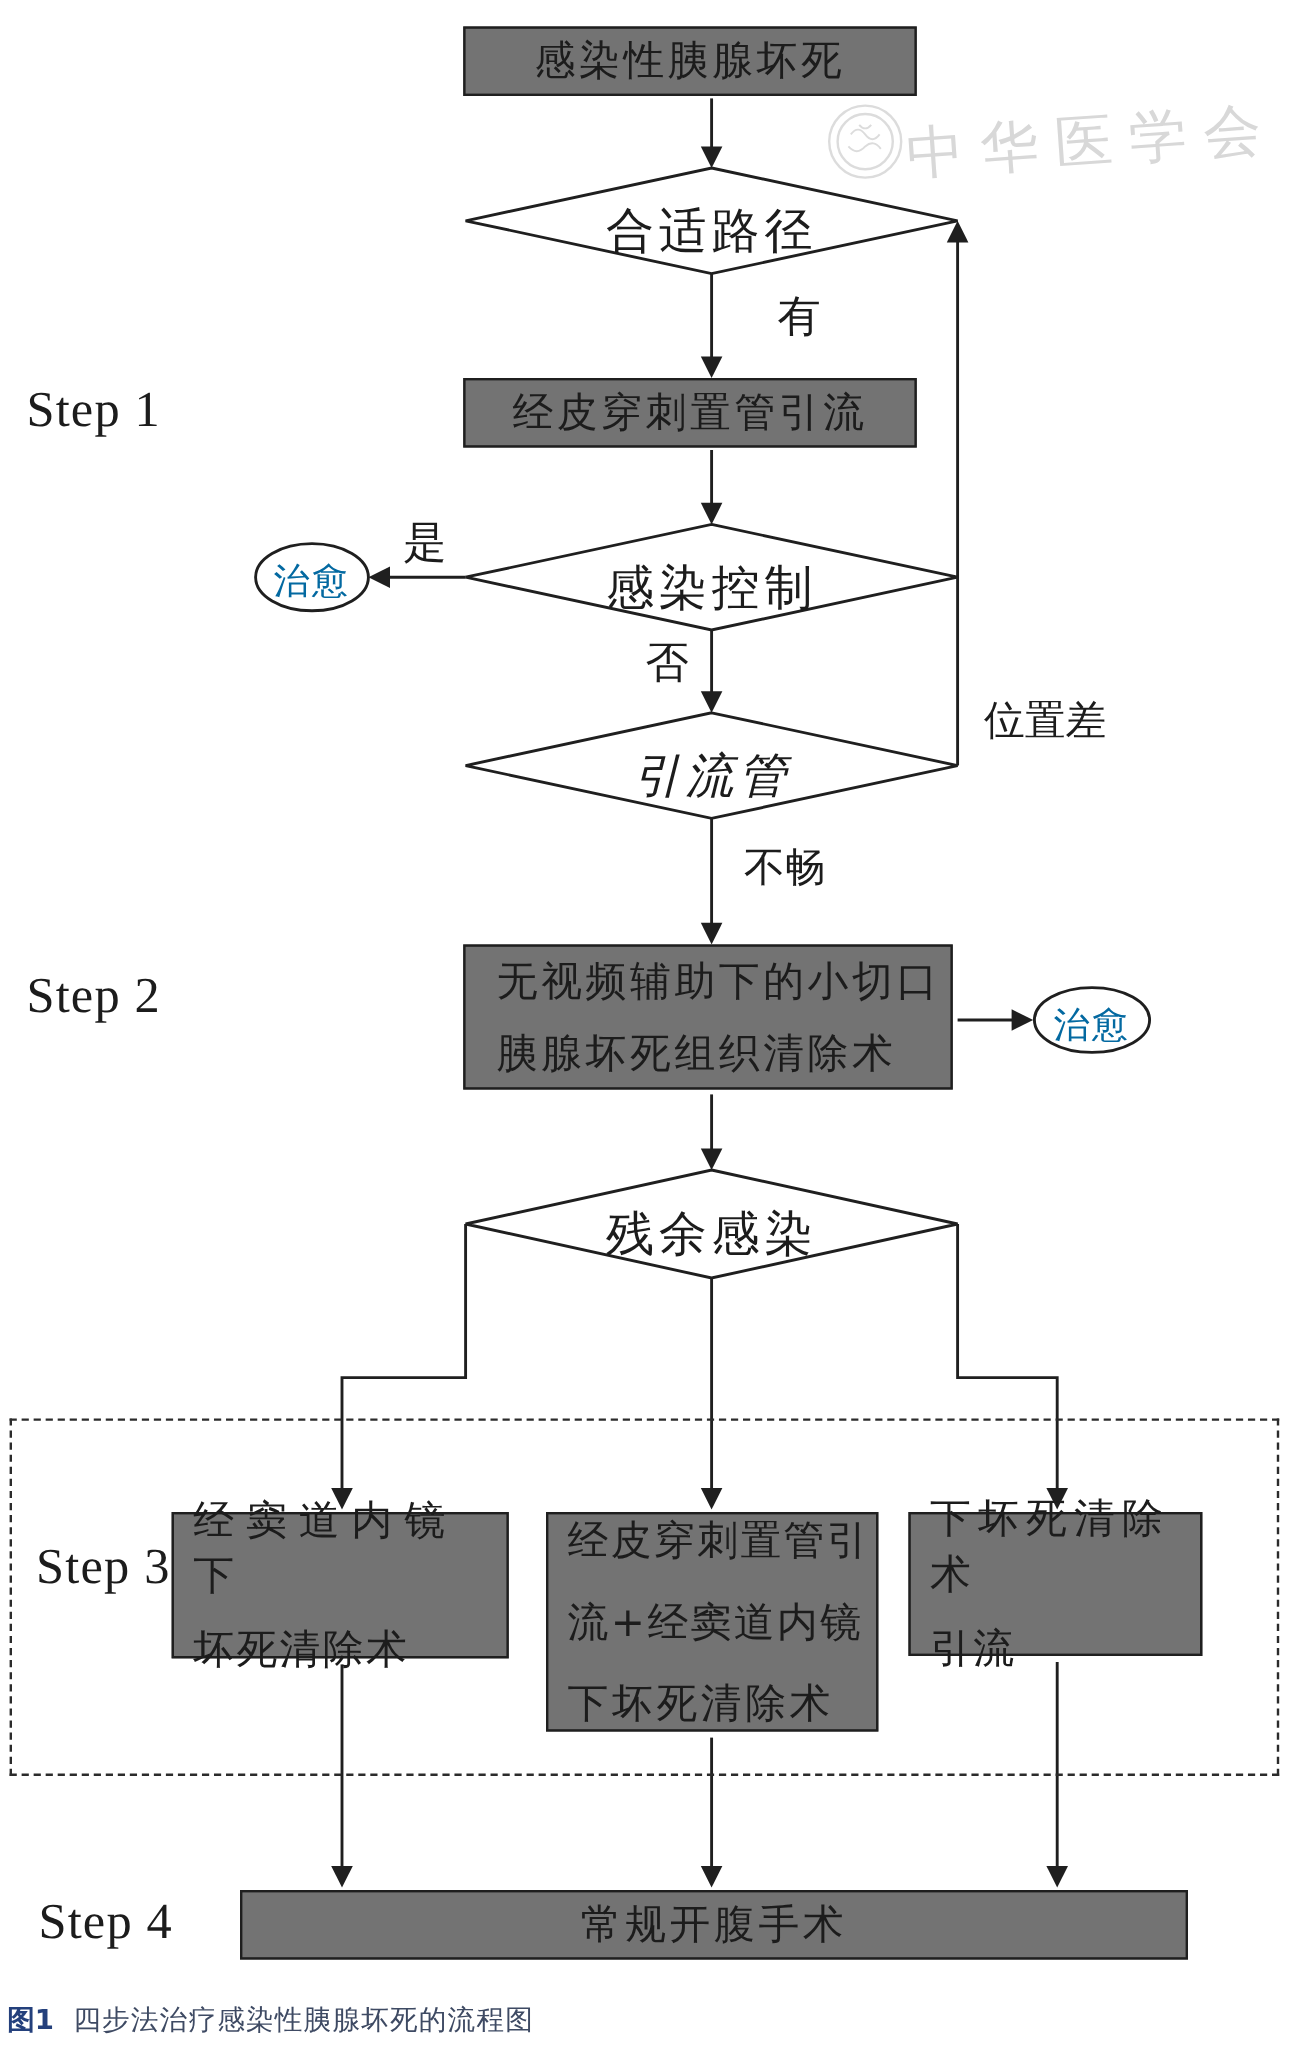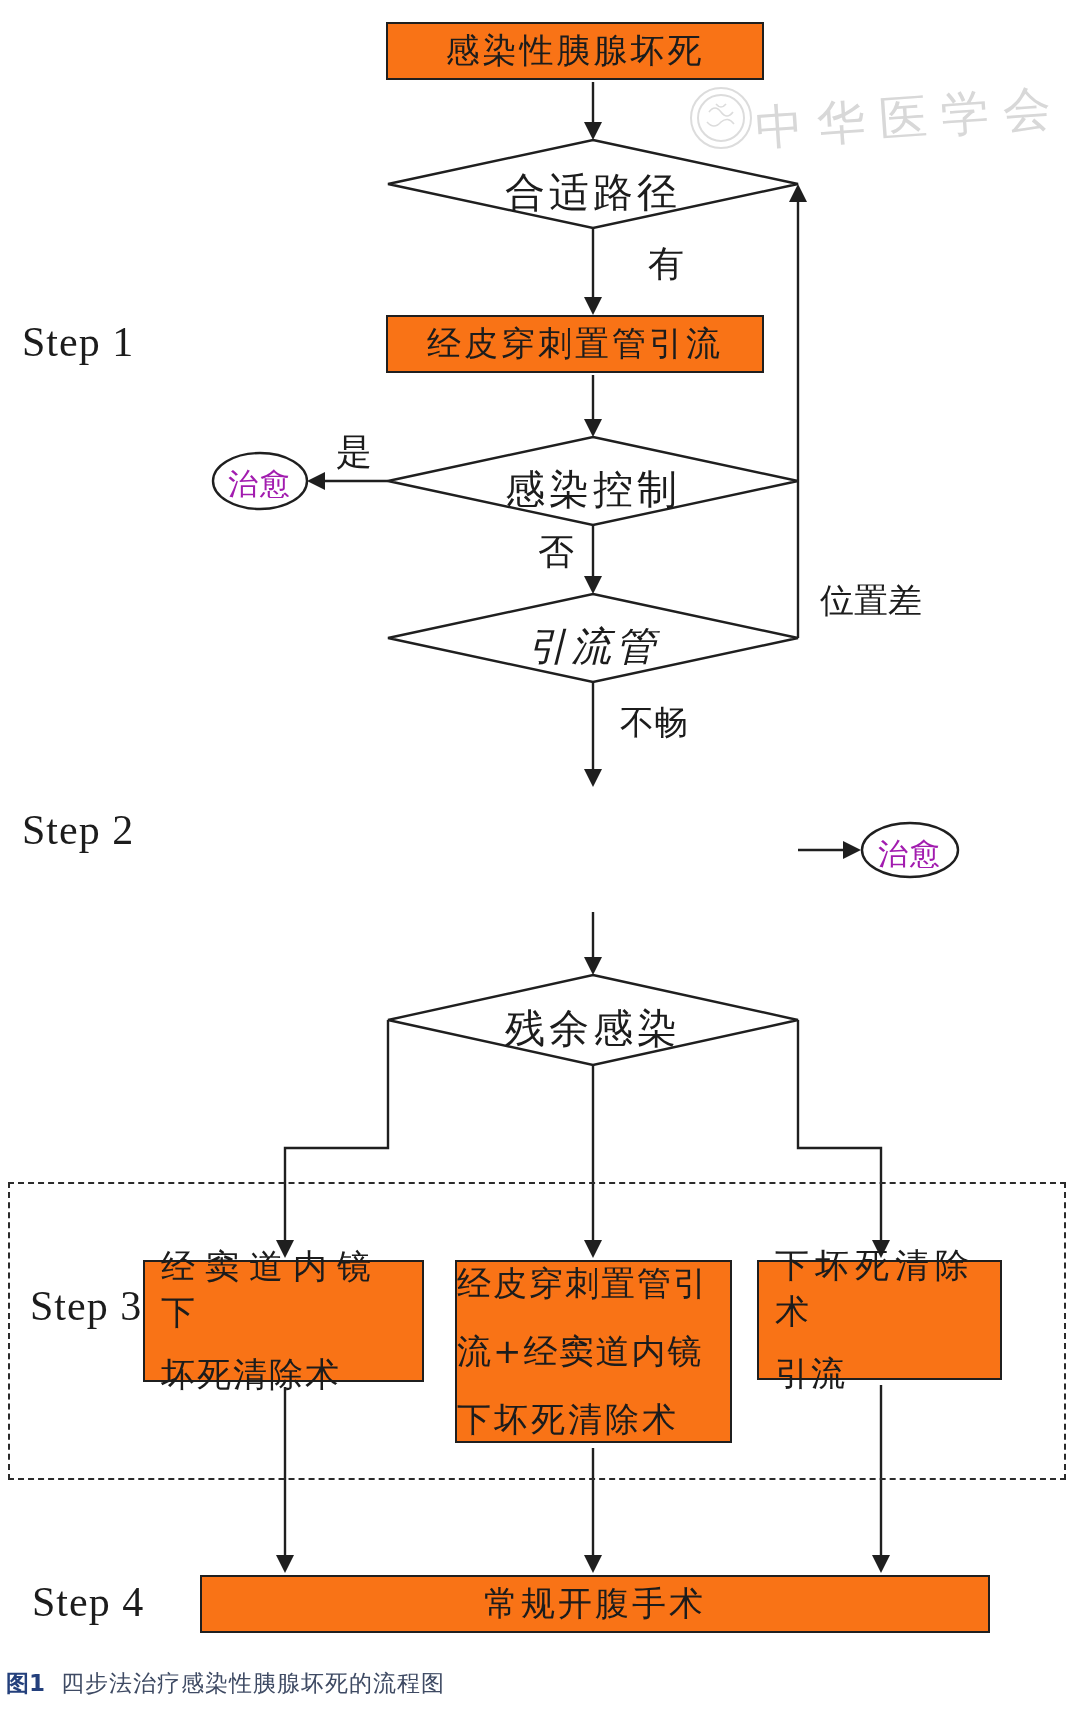--- a/index.html
+++ b/index.html
@@ -2,28 +2,28 @@
 <html><head>
 <meta charset="utf-8">
 <style>
   html,body{margin:0;padding:0;background:#ffffff;}
   .canvas{
     position:relative;width:1080px;height:1713px;background:#ffffff;overflow:hidden;
     font-family:"DejaVu Sans","Liberation Sans",sans-serif;color:#1c1c1c;
   }
   svg.layer{position:absolute;left:0;top:0;width:1080px;height:1713px;}
   .pbox{
-    position:absolute;border:2.5px solid #1f1f1f;background:#f97316;box-sizing:border-box;
+    position:absolute;border:2.5px solid #1f1f1f;background:#737373;box-sizing:border-box;
     display:flex;align-items:center;justify-content:center;
     font-size:34px;letter-spacing:3px;color:#1c1c1c;
   }
   .pbox.multi{flex-direction:column;align-items:flex-start;justify-content:center;}
   .pbox.multi .line{display:block;}
   .dtext{position:absolute;text-align:center;font-size:40px;letter-spacing:4px;color:#1c1c1c;}
-  .otext{position:absolute;text-align:center;font-size:30px;letter-spacing:2px;color:#a21caf;}
+  .otext{position:absolute;text-align:center;font-size:30px;letter-spacing:2px;color:#0369a1;}
   .elabel{position:absolute;font-size:36px;color:#1c1c1c;}
   .steplabel{
     position:absolute;font-family:"Liberation Serif","DejaVu Serif",serif;
     font-size:42px;color:#1c1c1c;letter-spacing:1px;
   }
   .dashedrect{
     position:absolute;left:8px;top:1182px;width:1058px;height:298px;
     border:2.5px dashed #2b2b2b;box-sizing:border-box;background:transparent;
   }
   .caption{position:absolute;left:6px;top:1668px;display:flex;align-items:baseline;gap:16px;}
@@ -99,27 +99,31 @@
   <div class="dashedrect"></div>
 
   <div class="pbox" style="left:386px;top:22px;width:378px;height:58px;">
     <span class="line">感染性胰腺坏死</span>
   </div>
 
   <div class="pbox" style="left:386px;top:315px;width:378px;height:58px;">
     <span class="line">经皮穿刺置管引流</span>
   </div>
 
+  <div class="pbox multi" style="left:386px;top:787px;width:408px;height:121px;padding-left:26px;gap:14px;">
+    <span class="line">无视频辅助下的小切口</span>
+    <span class="line">胰腺坏死组织清除术</span>
+  </div>
 
   <div class="pbox multi" style="left:143px;top:1260px;width:281px;height:122px;padding-left:16px;gap:16px;">
     <span class="line sp10">经窦道内镜下</span>
     <span class="line sp2">坏死清除术</span>
   </div>
 
-  <div class="pbox multi" style="left:455px;top:1260px;width:277px;height:183px;gap:22px;">
+  <div class="pbox multi" style="left:455px;top:1260px;width:277px;height:183px;padding-left:16px;gap:22px;">
     <span class="line sp2">经皮穿刺置管引</span>
     <span class="line sp2">流+经窦道内镜</span>
     <span class="line">下坏死清除术</span>
   </div>
 
   <div class="pbox multi" style="left:757px;top:1260px;width:245px;height:120px;padding-left:16px;gap:16px;">
     <span class="line sp6">下坏死清除术</span>
     <span class="line sp2">引流</span>
   </div>
 

